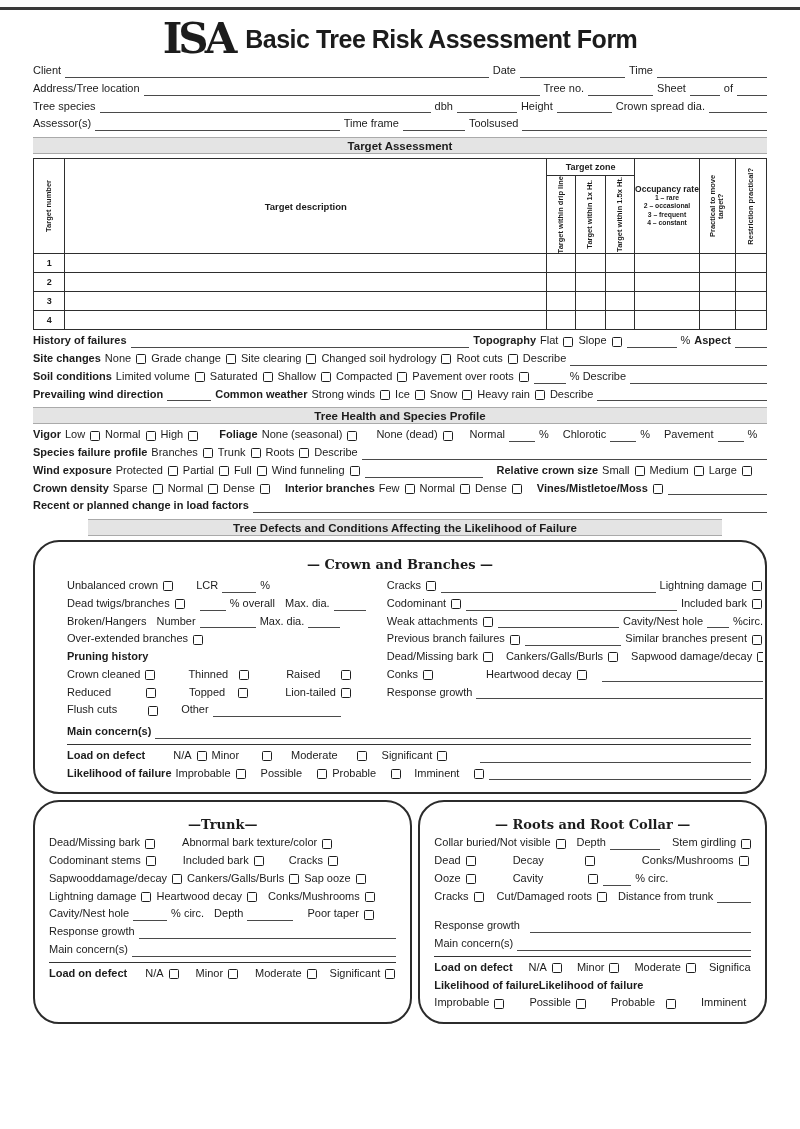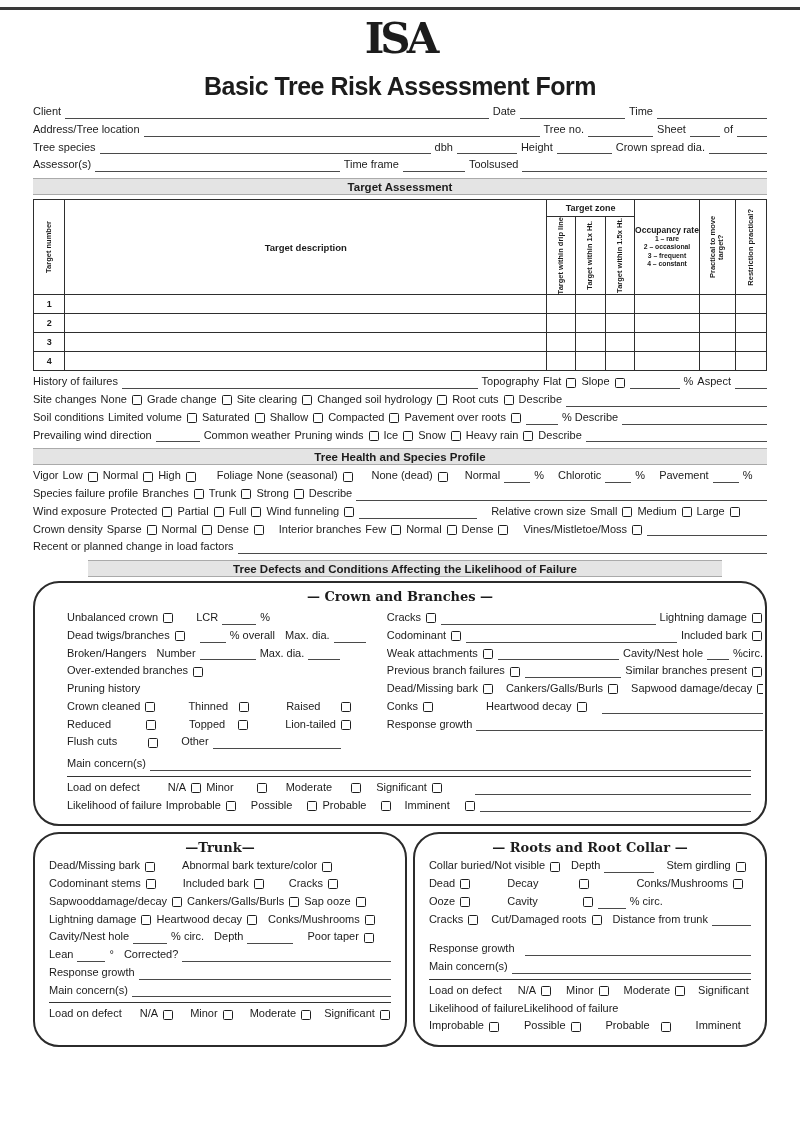--- a/index.html
+++ b/index.html
@@ -1,26 +1,26 @@
 <!DOCTYPE html>
 <html><head>
 <meta charset="utf-8">
 <style>
   html,body{margin:0;padding:0;background:#ffffff;}
   body{width:800px;height:1129px;overflow:hidden;font-family:"Liberation Sans",sans-serif;color:#1c1c1c;}
   .page{position:relative;width:800px;height:1129px;background:#fff;}
   .scan-top{height:3px;background:#3a3a3a;margin-top:7px;}
   .content{padding:2px 33px 0 33px;}
 
-  .header-row{display:flex;justify-content:center;align-items:center;gap:12px;margin:6px 0 4px 0;flex-direction:column;}
+  .header-row{display:flex;justify-content:center;align-items:center;gap:12px;margin:6px 0 4px 0;}
   .logo{font-family:"DejaVu Serif",serif;font-weight:bold;font-size:42px;line-height:1;letter-spacing:-4px;}
   .title{font-size:25px;font-weight:bold;letter-spacing:-0.5px;}
 
   .fline{display:flex;align-items:flex-end;column-gap:4px;font-size:11px;line-height:1.25;margin:4px 0;white-space:nowrap;overflow:hidden;}
-  .lbl{font-weight:normal;flex:0 0 auto;}
+  .lbl{font-weight:bold;flex:0 0 auto;}
   .txt{flex:0 0 auto;}
   .blank{display:inline-block;border-bottom:1px solid #4a4a4a;height:12px;flex:0 0 auto;}
   .blank.fill{flex:1 1 18px;min-width:14px;}
   .sp{display:inline-block;flex:0 0 auto;}
   .cb{width:8px;height:8px;border:1.5px solid #1f1f1f;border-radius:1.5px;flex:0 0 auto;margin:0 1px 1.5px 1px;background:#fff;}
   .divline{border-top:1.5px solid #333;margin:5px 0 3px 0;}
 
   .sect-bar{background:#e4e4e4;border-top:1px solid #aaa;border-bottom:1px solid #aaa;text-align:center;font-weight:bold;font-size:11.5px;padding:1.5px 0;margin:6px 0 4px 0;}
   .bar-inset{margin-left:55px;margin-right:45px;}
 
@@ -32,21 +32,21 @@
   .vwrap{display:flex;align-items:center;justify-content:center;height:100%;}
   .vtxt{writing-mode:vertical-rl;transform:rotate(180deg);font-size:7.5px;font-weight:bold;line-height:1.1;text-align:center;white-space:normal;max-height:78px;}
   .zrow th{height:64px;}
   .occ-cell{text-align:center;}
   .occ-title{font-size:8.5px;font-weight:bold;line-height:1.1;}
   .occ-line{font-size:6.8px;line-height:1.25;}
   table.ta tbody td{height:18px;}
   td.rownum{text-align:center;font-size:9px;font-weight:bold;}
 
   .box{border:2px solid #2b2b2b;border-radius:26px;padding:4px 14px 8px 14px;margin:3px 0;background:#fff;}
-  .box-title{text-align:center;font-weight:bold;font-size:13px;font-family:"DejaVu Serif",serif;margin:2px 0 3px 0;}
+  .box-title{text-align:center;font-weight:bold;font-size:13px;font-family:"DejaVu Serif",serif;margin:11px 0 3px 0;}
   .cols{display:grid;grid-template-columns:45% 55%;column-gap:12px;}
   .boxrow{display:flex;gap:6px;align-items:stretch;margin-top:2px;}
   .box-trunk{flex:0 0 46.5%;}
   .box-roots{flex:1;overflow:hidden;}
   .crown-pad{padding-left:18px;}
 
   .pagenum{text-align:right;font-size:12px;padding-right:40px;margin-top:6px;}
 </style>
 </head>
 <body>
@@ -245,21 +245,21 @@
           <span class="txt">Pavement over roots</span>
           <span class="cb"></span>
           <span class="blank" style="width: 32px;"></span>
           <span class="txt">% Describe</span>
           <span class="blank fill"></span>
         </div>
         <div class="fline">
           <span class="lbl">Prevailing wind direction</span>
           <span class="blank" style="width: 44px;"></span>
           <span class="lbl">Common weather</span>
-          <span class="txt">Pruning winds</span>
+          <span class="txt">Strong winds</span>
           <span class="cb"></span>
           <span class="txt">Ice</span>
           <span class="cb"></span>
           <span class="txt">Snow</span>
           <span class="cb"></span>
           <span class="txt">Heavy rain</span>
           <span class="cb"></span>
           <span class="txt">Describe</span>
           <span class="blank fill"></span>
         </div>
@@ -294,21 +294,21 @@
           <span class="txt">Pavement</span>
           <span class="blank" style="width: 26px;"></span>
           <span class="txt">%</span>
         </div>
         <div class="fline">
           <span class="lbl">Species failure profile</span>
           <span class="txt">Branches</span>
           <span class="cb"></span>
           <span class="txt">Trunk</span>
           <span class="cb"></span>
-          <span class="txt">Strong</span>
+          <span class="txt">Roots</span>
           <span class="cb"></span>
           <span class="txt">Describe</span>
           <span class="blank fill"></span>
         </div>
       </div>
 
     <div>
         <div class="fline">
           <span class="lbl">Wind exposure</span>
           <span class="txt">Protected</span>
@@ -570,28 +570,20 @@
               <span class="blank" style="width: 34px;"></span>
               <span class="txt">% circ.</span>
               <span class="sp" style="width: 2px;"></span>
               <span class="txt">Depth</span>
               <span class="blank" style="width: 46px;"></span>
               <span class="sp" style="width: 6px;"></span>
               <span class="txt">Poor taper</span>
               <span class="cb"></span>
             </div>
             <div class="fline">
-              <span class="txt">Lean</span>
-              <span class="blank" style="width: 28px;"></span>
-              <span class="txt">°</span>
-              <span class="sp" style="width: 2px;"></span>
-              <span class="txt">Corrected?</span>
-              <span class="blank fill"></span>
-            </div>
-            <div class="fline">
               <span class="txt">Response growth</span>
               <span class="blank fill"></span>
             </div>
             <div class="fline">
               <span class="txt">Main concern(s)</span>
               <span class="blank fill"></span>
             </div>
             <div class="divline"></div>
             <div class="fline">
               <span class="lbl">Load on defect</span>

